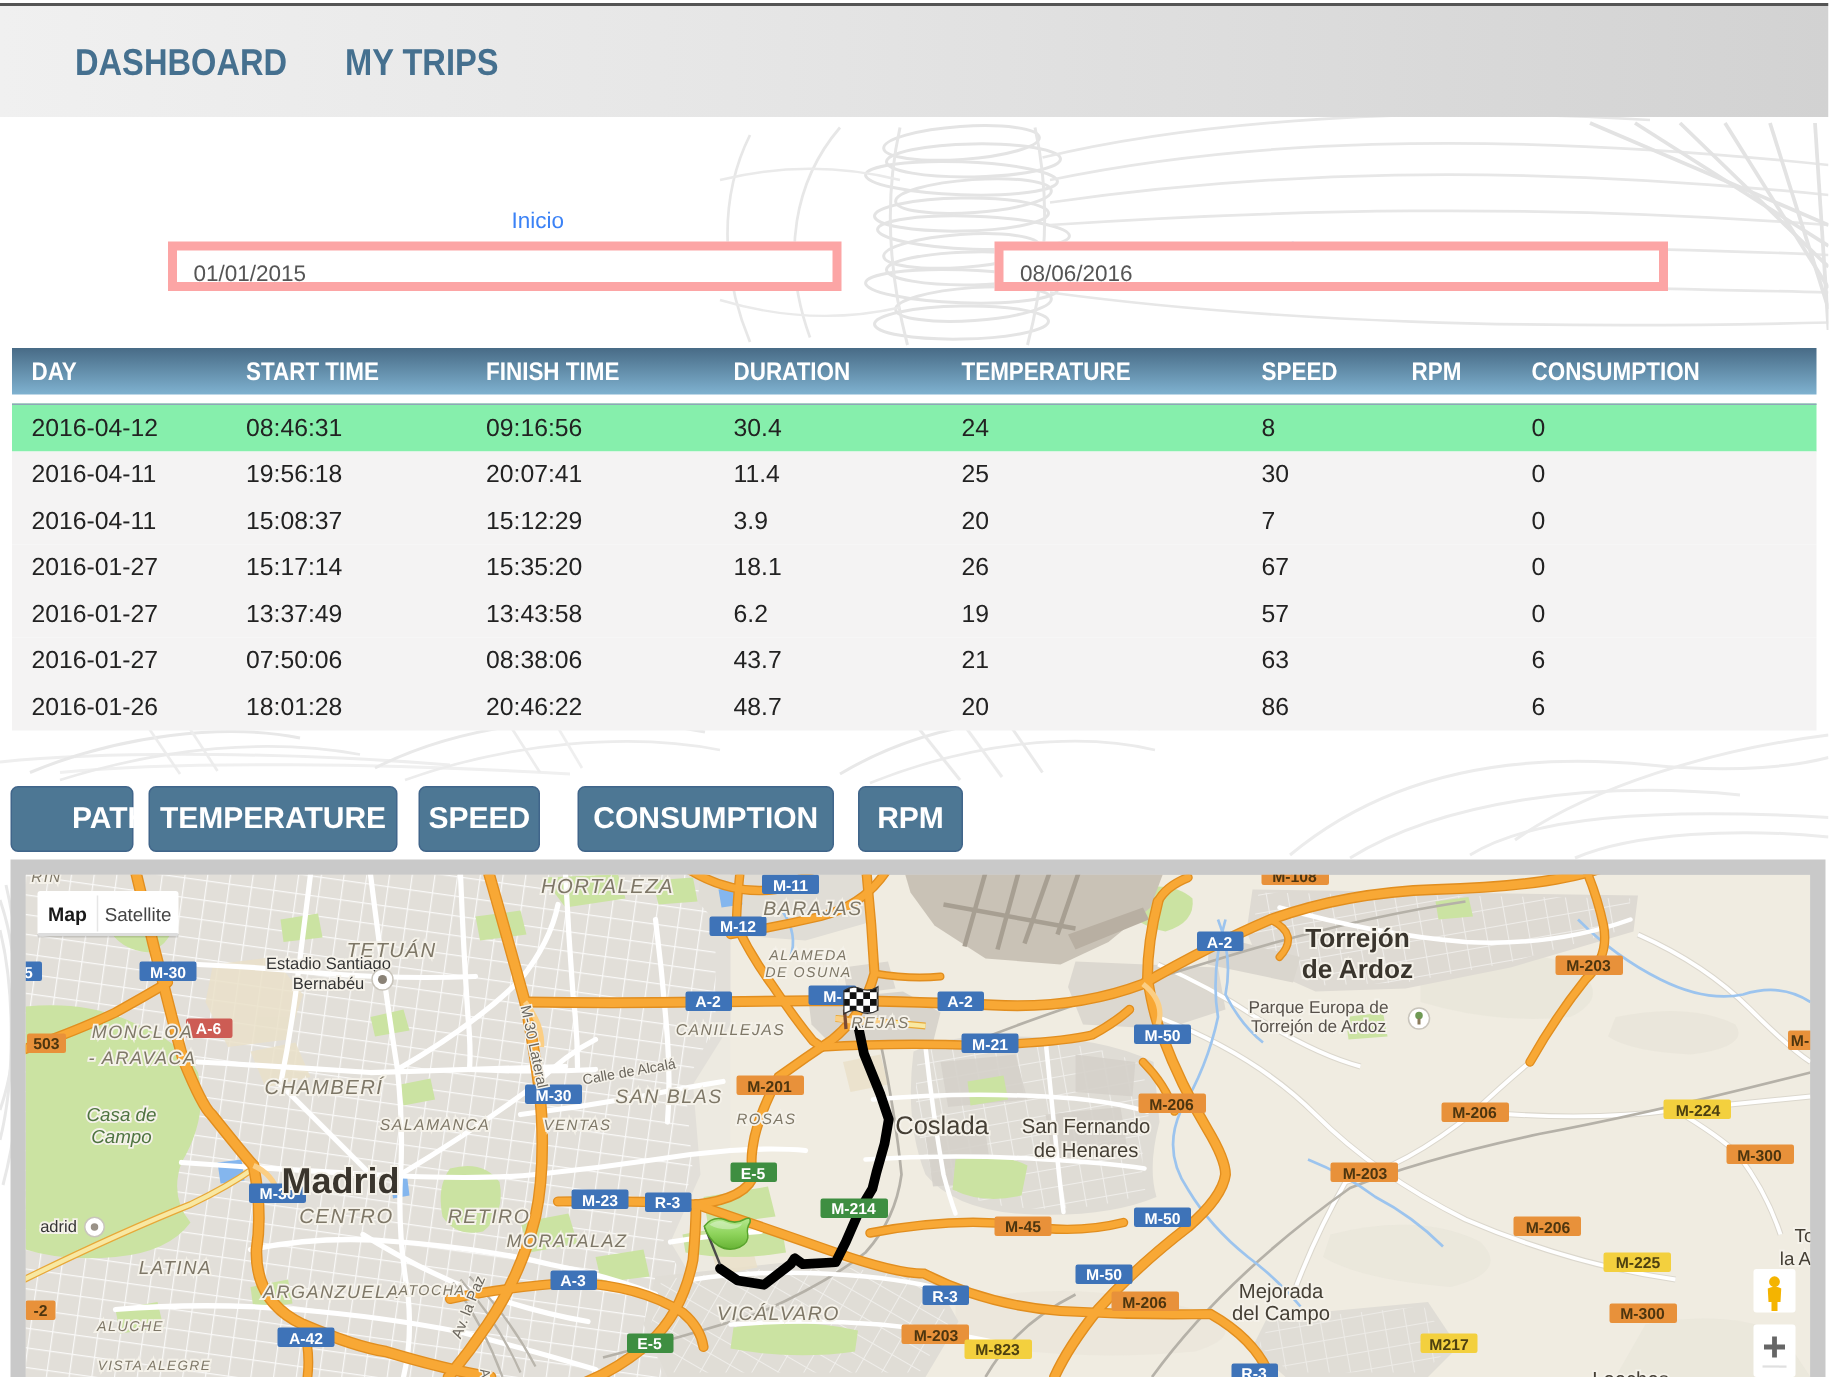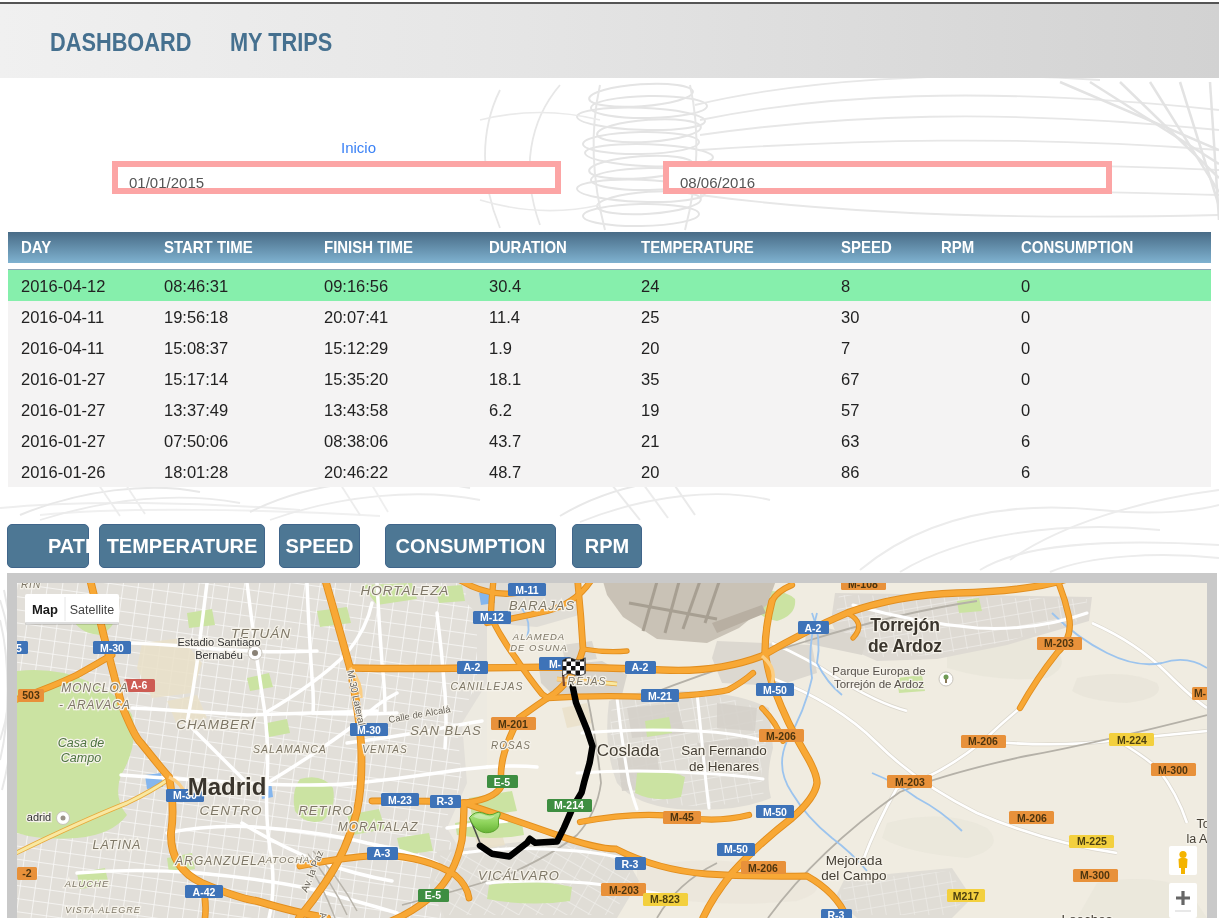--- a/index.html
+++ b/index.html
@@ -145,31 +145,31 @@
         <span class="c c2">20:07:41</span>
         <span class="c c3">11.4</span>
         <span class="c c4">25</span>
         <span class="c c5">30</span>
         <span class="c c7">0</span>
       </div>
   <div class="trow">
         <span class="c c0">2016-04-11</span>
         <span class="c c1">15:08:37</span>
         <span class="c c2">15:12:29</span>
-        <span class="c c3">1.9</span>
+        <span class="c c3">3.9</span>
         <span class="c c4">20</span>
         <span class="c c5">7</span>
         <span class="c c7">0</span>
       </div>
   <div class="trow">
         <span class="c c0">2016-01-27</span>
         <span class="c c1">15:17:14</span>
         <span class="c c2">15:35:20</span>
         <span class="c c3">18.1</span>
-        <span class="c c4">35</span>
+        <span class="c c4">26</span>
         <span class="c c5">67</span>
         <span class="c c7">0</span>
       </div>
   <div class="trow">
         <span class="c c0">2016-01-27</span>
         <span class="c c1">13:37:49</span>
         <span class="c c2">13:43:58</span>
         <span class="c c3">6.2</span>
         <span class="c c4">19</span>
         <span class="c c5">57</span>

